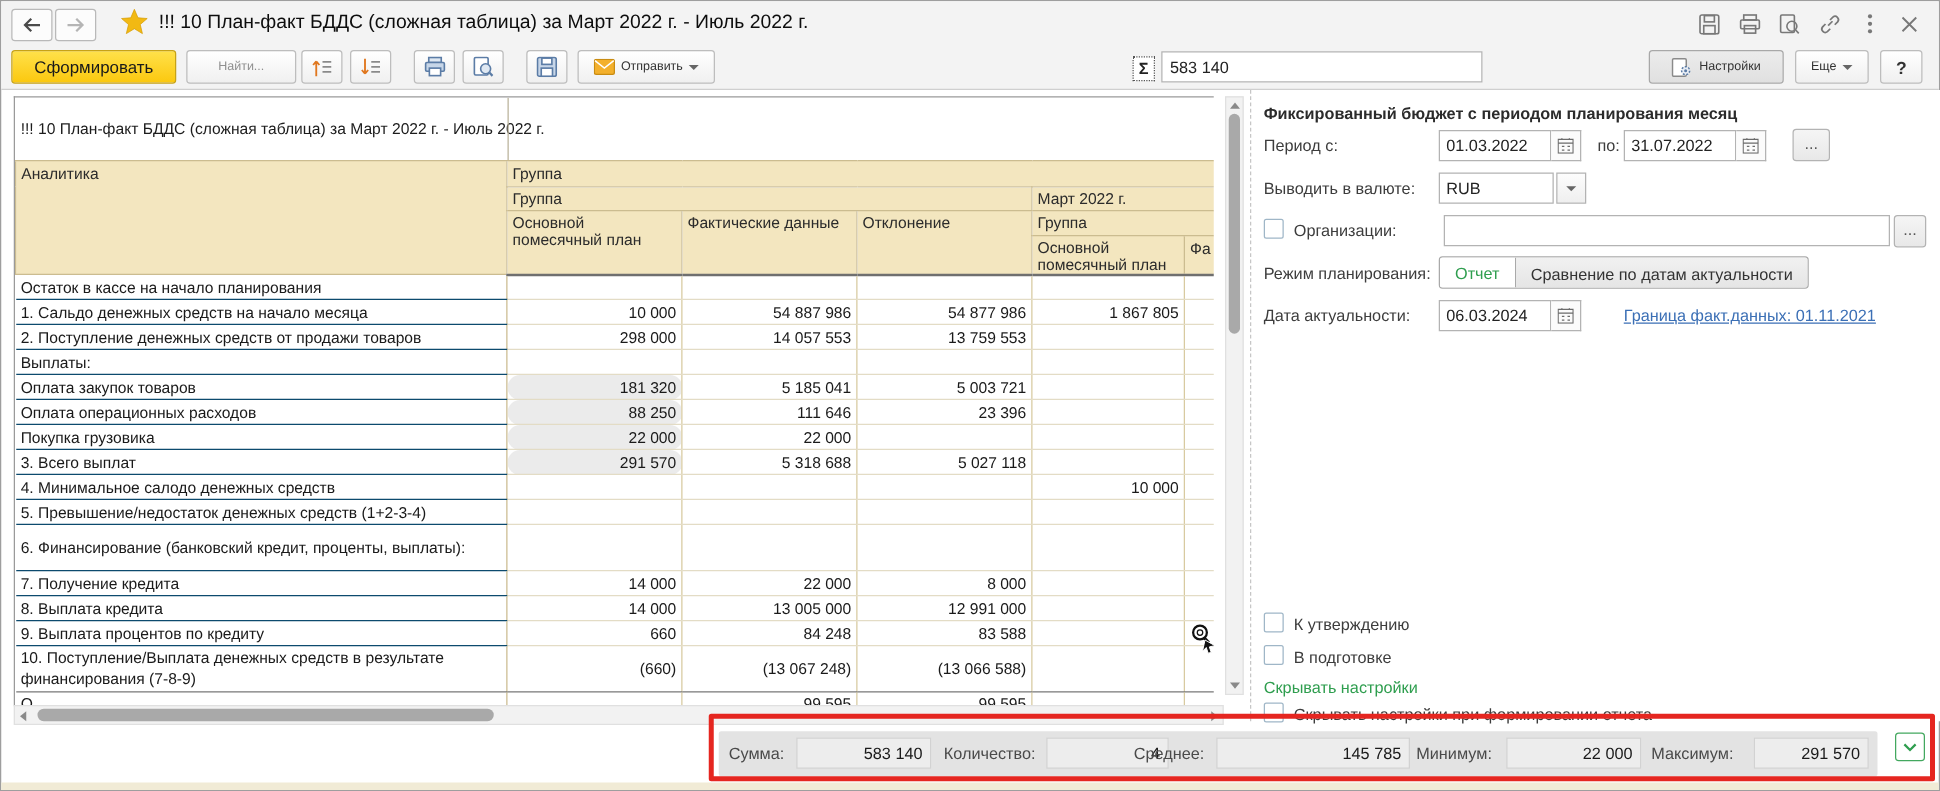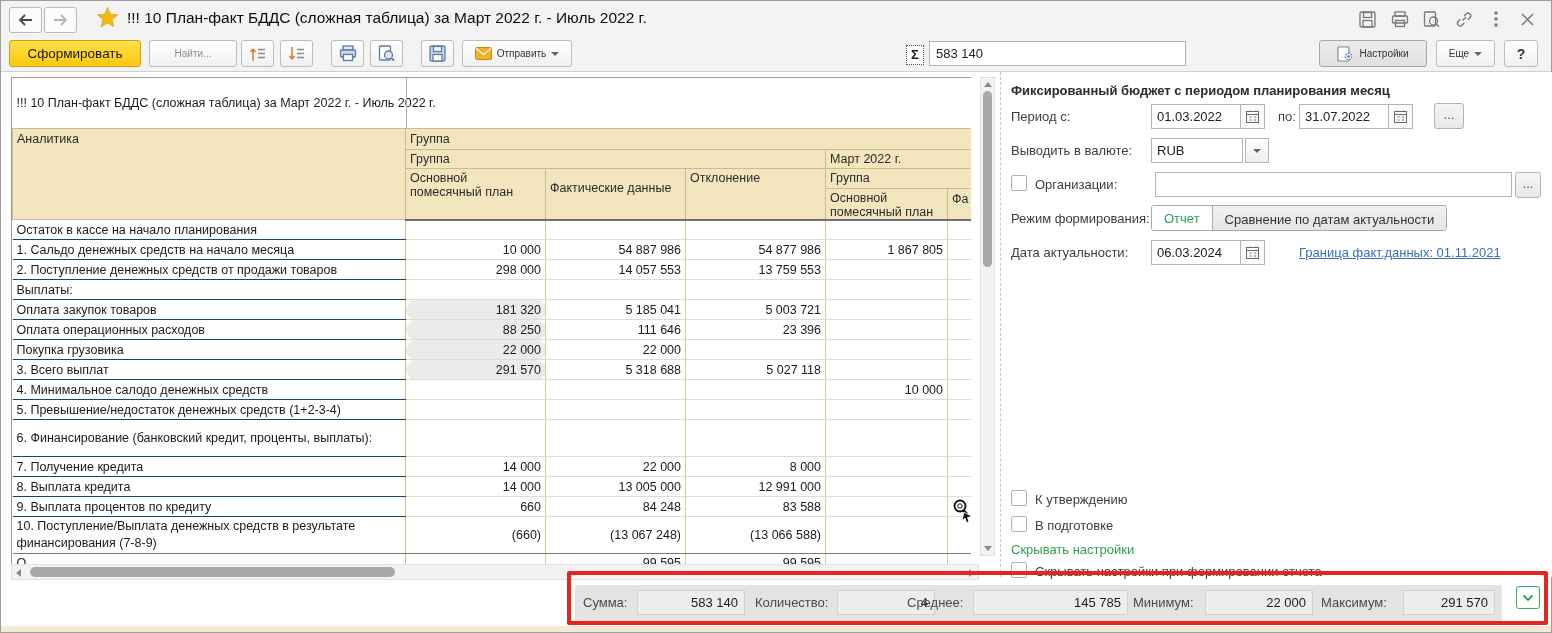--- a/index.html
+++ b/index.html
@@ -235,21 +235,21 @@
       <tr class="hdr-r1">
         <td class="h" rowspan="4" style="vertical-align:top; padding-top:3px">Аналитика</td>
         <td class="h" colspan="5">Группа</td>
       </tr>
       <tr class="hdr-r2">
         <td class="h" colspan="3">Группа</td>
         <td class="h" colspan="2">Март 2022 г.</td>
       </tr>
       <tr class="hdr-r3">
         <td class="h wrap deep" rowspan="2" style="vertical-align:top; padding-top:2px">Основной помесячный план</td>
-        <td class="h wrap deep" rowspan="2" style="vertical-align:top; padding-top:12px">Фактические данные</td>
+        <td class="h wrap deep" rowspan="2" style="vertical-align:top; padding-top:2px">Фактические данные</td>
         <td class="h wrap deep" rowspan="2" style="vertical-align:top; padding-top:2px">Отклонение</td>
         <td class="h" colspan="2">Группа</td>
       </tr>
       <tr class="hdr-r4">
         <td class="h wrap" style="vertical-align:top; padding-top:2px">Основной помесячный план</td>
         <td class="h" style="vertical-align:top; padding-top:3px">Фа</td>
       </tr>
       </tbody>
         <tbody id="repbody">
           <tr class="r20">
@@ -429,21 +429,21 @@
     <div class="inp" style="left:150px; top:66px; width:92px">RUB</div>
     <div class="ddbtn" style="left:244px; top:66px">
         <span class="caret"></span>
       </div>
 
     <div class="cb" style="left:10px; top:103px"></div>
     <div class="set-lbl" style="left:34px; top:105px">Организации:</div>
     <div class="inp" style="left:154px; top:100px; width:357px"></div>
     <div class="dots-btn" style="left:514px; top:100px; width:26px">...</div>
 
-    <div class="set-lbl" style="left:10px; top:139px">Режим формирования:</div>
+    <div class="set-lbl" style="left:10px; top:139px">Режим планирования:</div>
     <div class="seg" style="left:150px; top:133px">
       <div class="s1">Отчет</div>
       <div class="s2">Сравнение по датам актуальности</div>
     </div>
 
     <div class="set-lbl" style="left:10px; top:173px">Дата актуальности:</div>
     <div class="inp" style="left:150px; top:168px; width:90px">06.03.2024</div>
     <div class="calbtn" style="left:240px; top:168px">
         <svg width="13" height="13" viewBox="0 0 13 13" fill="none" stroke="#6b6b6b">
           <rect x="0.5" y="1.5" width="12" height="11"></rect>

